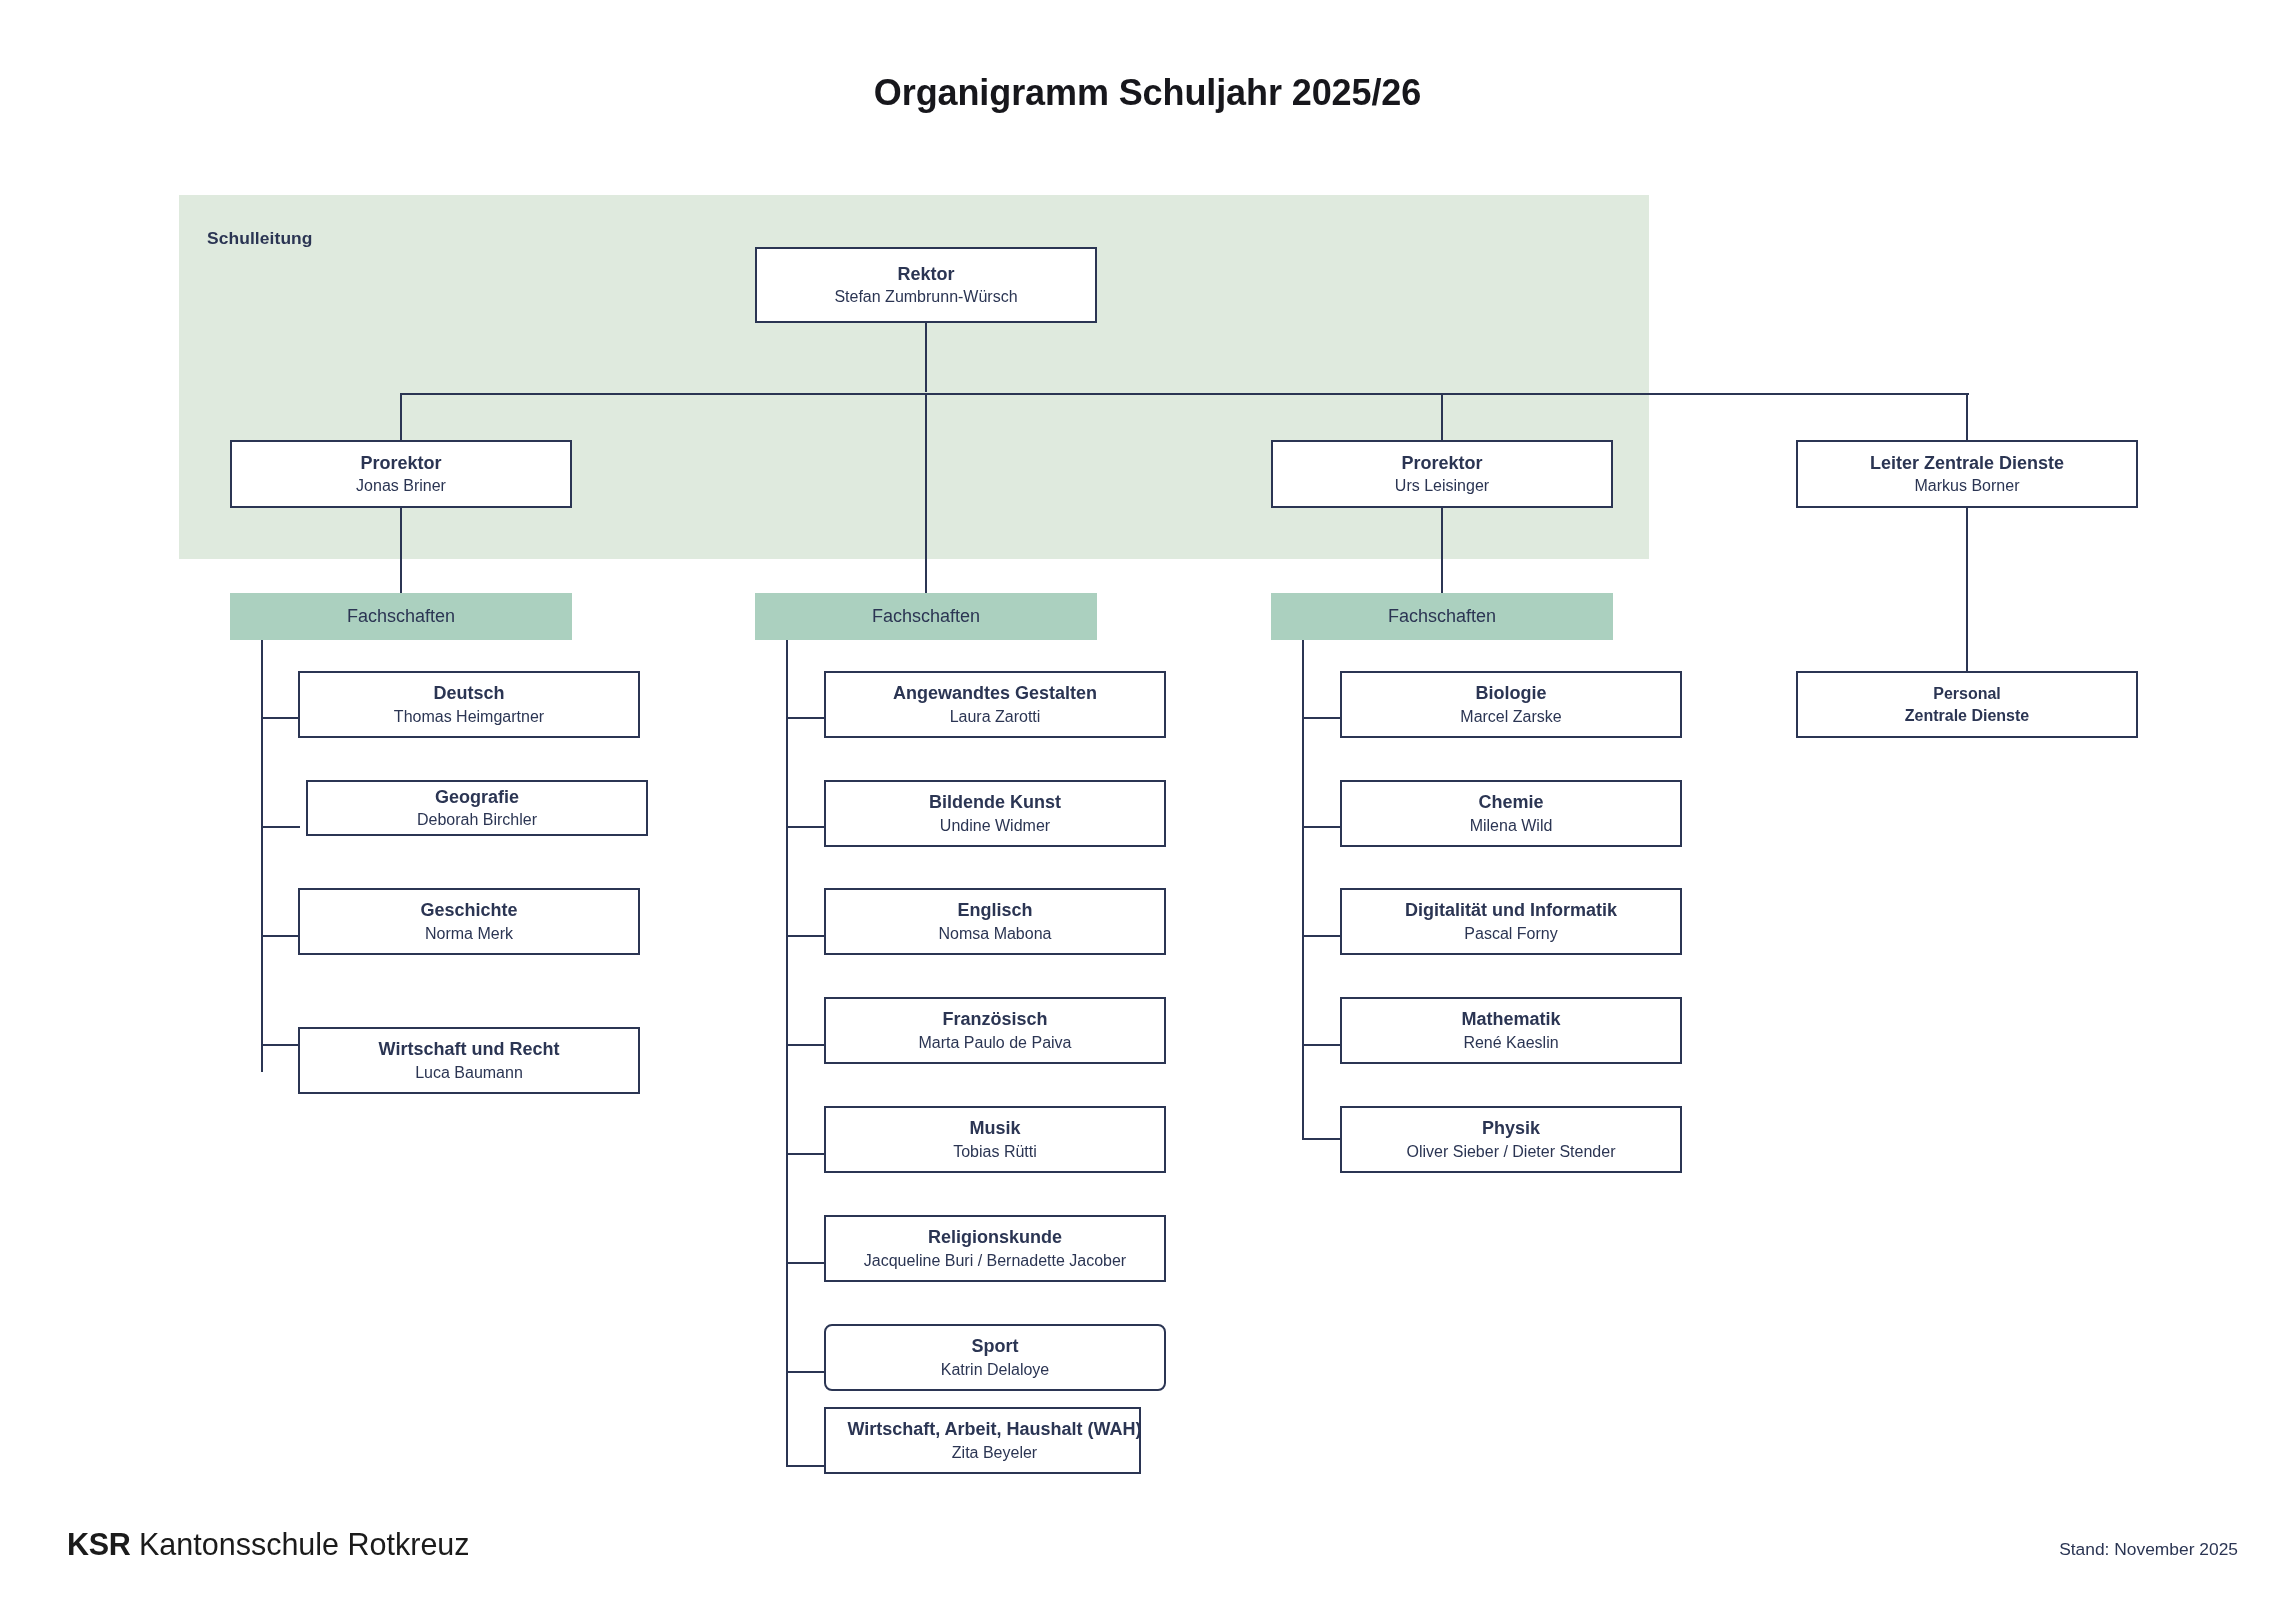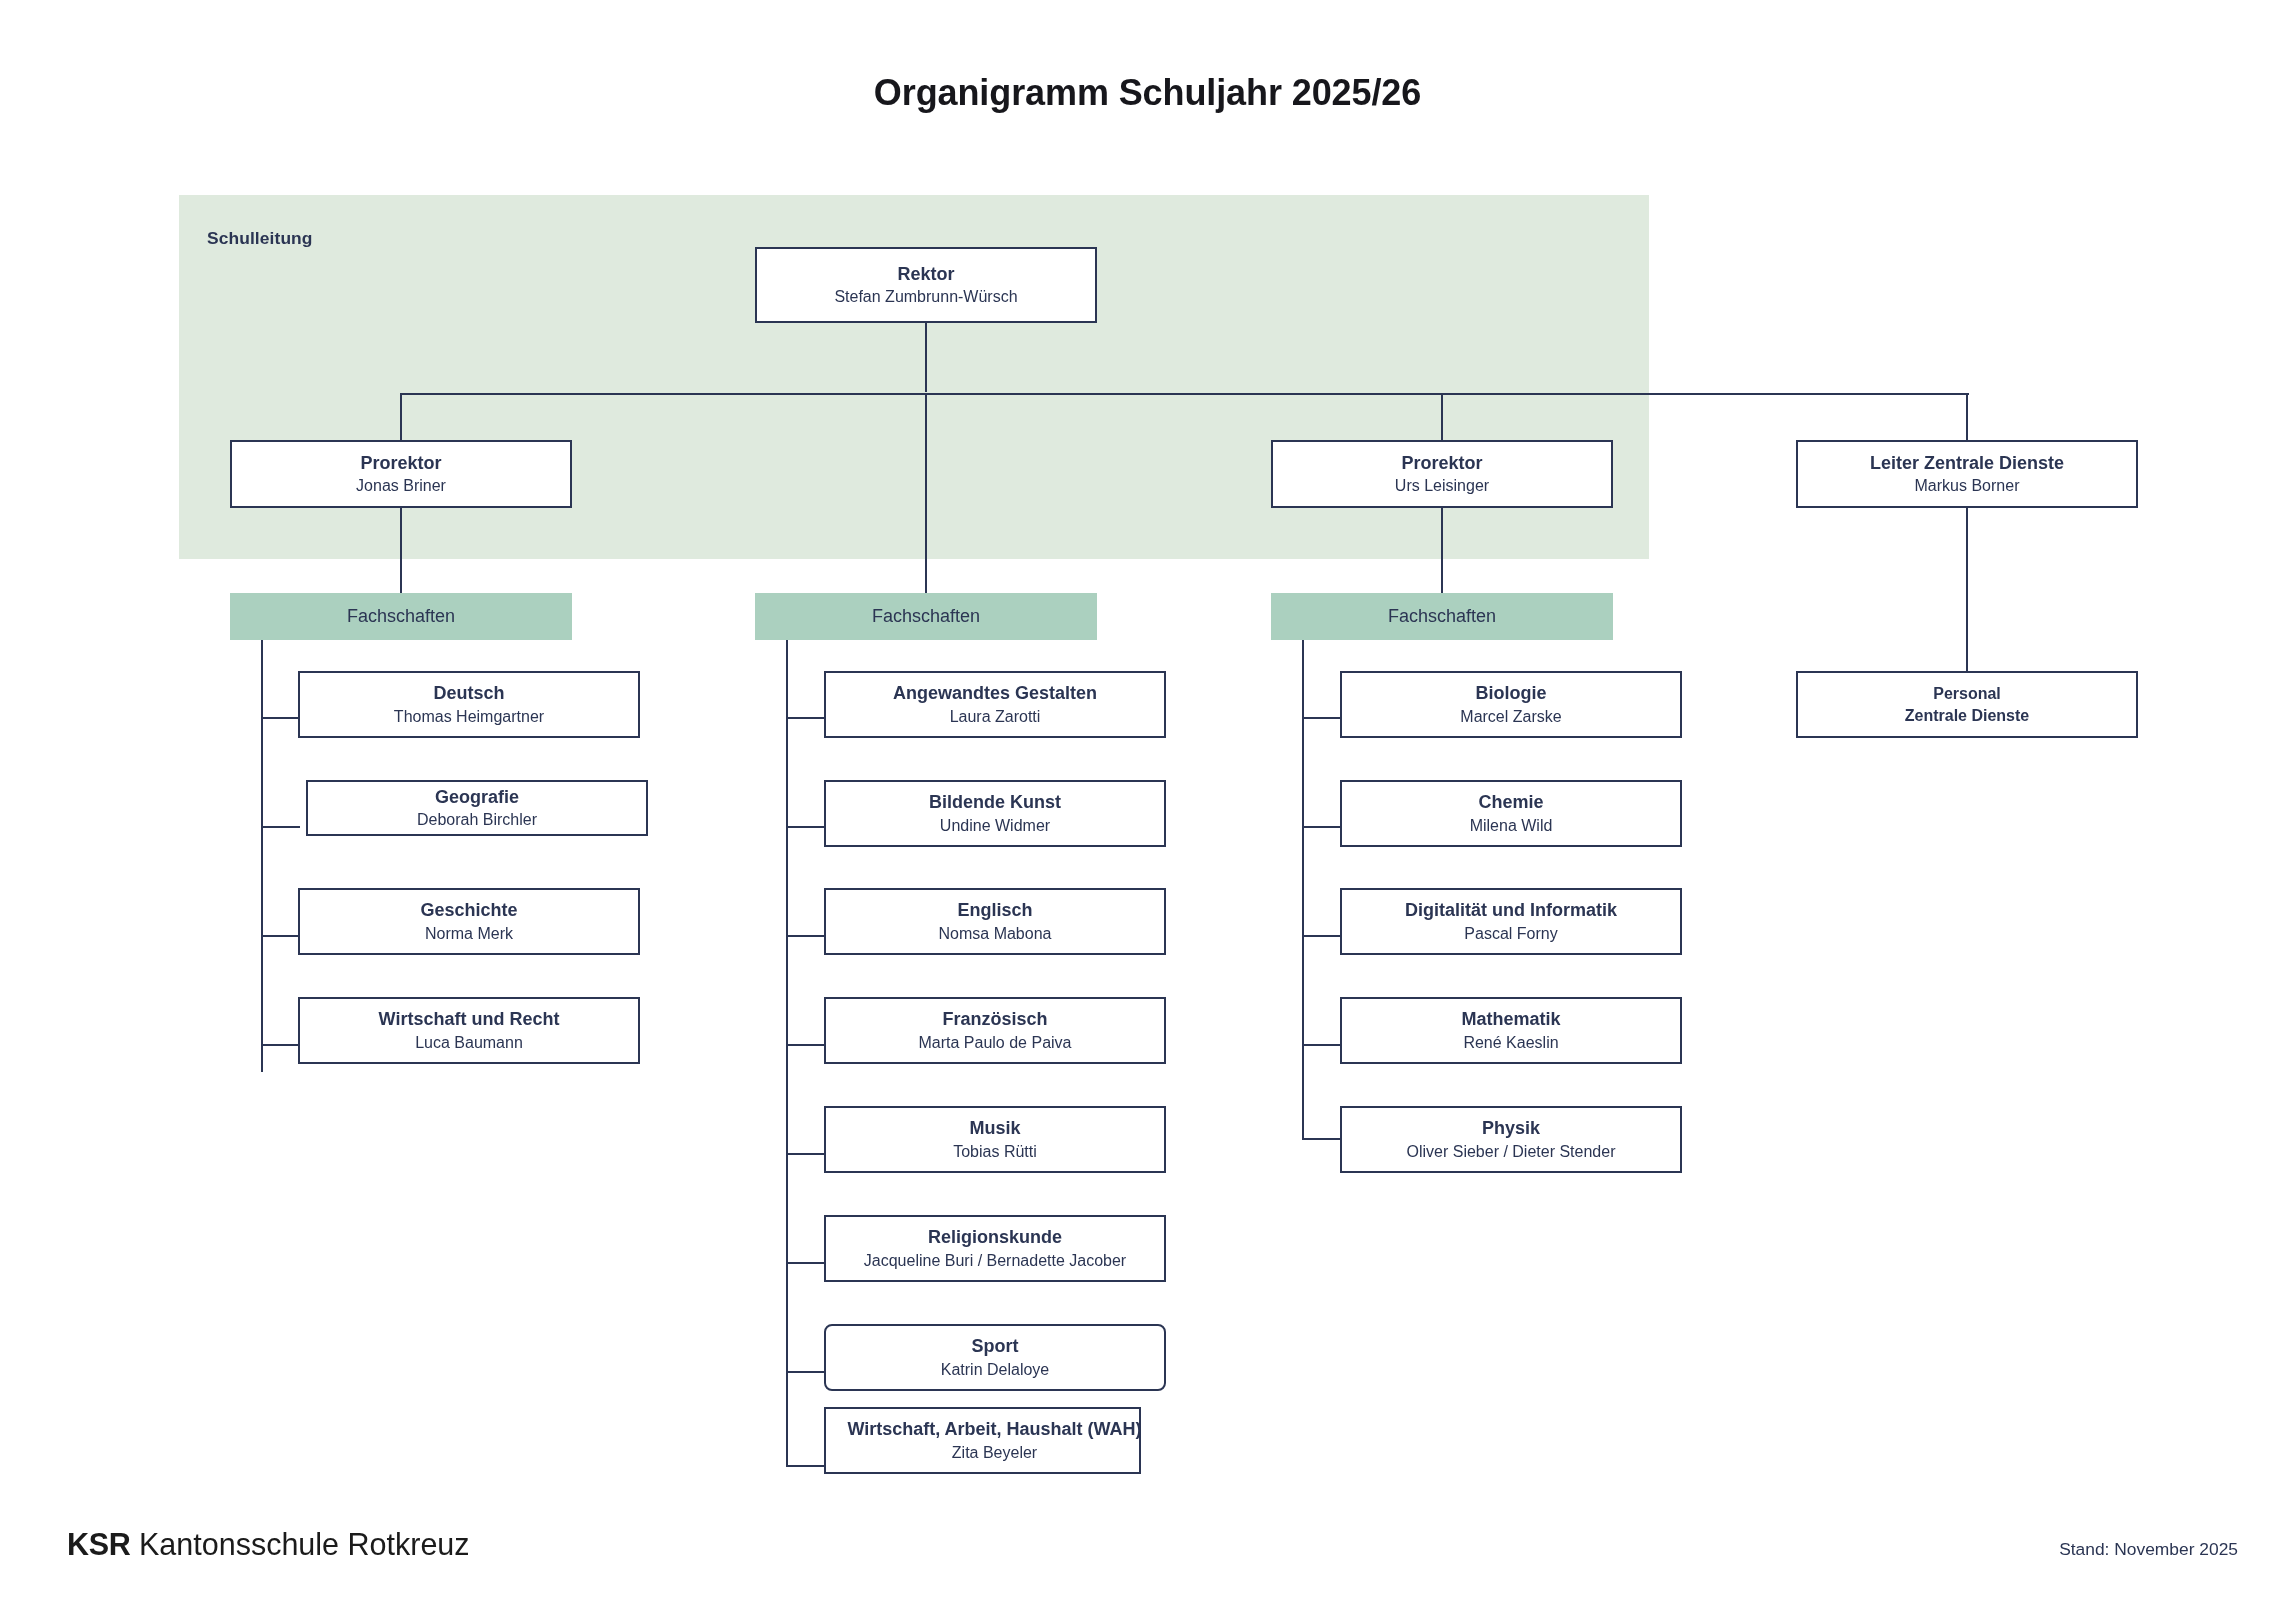--- a/index.html
+++ b/index.html
@@ -199,21 +199,21 @@
     <div class="person">Thomas Heimgartner</div>
   </div>
   <div class="node" style="left:298px; top:780px; width:342px; height:56px;margin-left:8px;">
     <div class="role">Geografie</div>
     <div class="person">Deborah Birchler</div>
   </div>
   <div class="node" style="left:298px; top:888px; width:342px; height:67px;">
     <div class="role">Geschichte</div>
     <div class="person">Norma Merk</div>
   </div>
-  <div class="node" style="left:298px; top:997px; width:342px; height:67px;">
+  <div class="node" style="left:298px; top:1027px; width:342px; height:67px;">
     <div class="role">Wirtschaft und Recht</div>
     <div class="person">Luca Baumann</div>
   </div>
 
   <div class="vline" style="left:786px; top:640px; height:825px;"></div>
   <div class="hline" style="left:786px; top:717px; width:39px;"></div>
   <div class="hline" style="left:786px; top:826px; width:39px;"></div>
   <div class="hline" style="left:786px; top:935px; width:39px;"></div>
   <div class="hline" style="left:786px; top:1044px; width:39px;"></div>
   <div class="hline" style="left:786px; top:1153px; width:39px;"></div>

